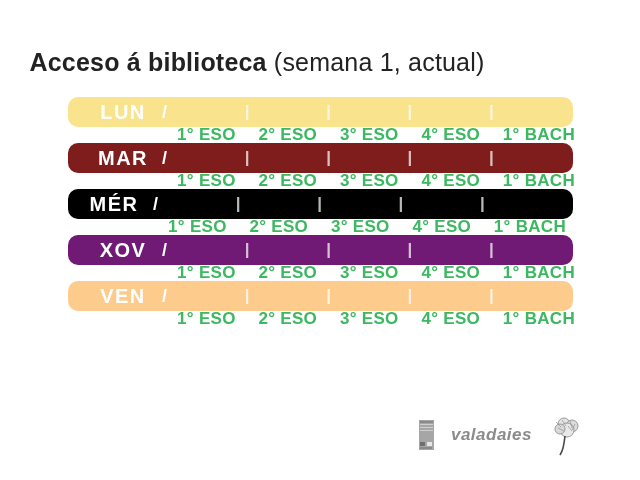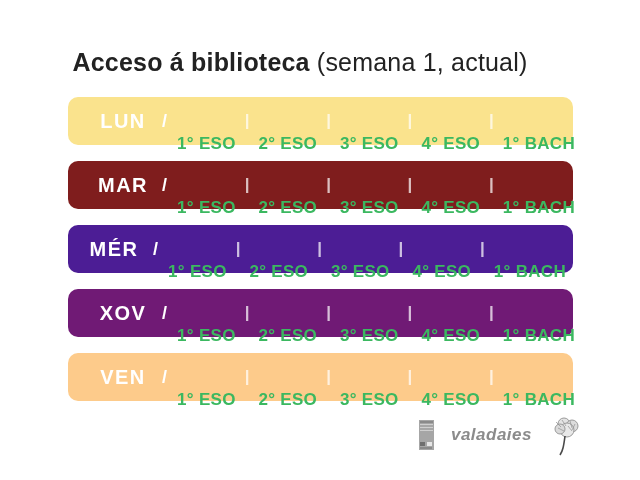--- a/index.html
+++ b/index.html
@@ -11,31 +11,30 @@
     overflow: hidden;
   }
   .page-title {
     position: absolute;
     top: 48px; left: 0; width: 514px;
     text-align: center;
     font-size: 25px;
     color: var(--title_text, #222222);
     letter-spacing: 0.2px;
     white-space: nowrap;
-    margin-left: 43px;
   }
   .page-title .bold { font-weight: bold; }
   .page-title .regular { font-weight: normal; }
 
   .schedule {
     position: absolute;
     top: 97px; left: 68px; width: 505px;
   }
   .row {
-    height: 48px;
+    height: 30px;
     margin-bottom: 16px;
     border-radius: 10px;
     display: flex;
     align-items: center;
     padding-left: 26px;
     box-sizing: border-box;
   }
   .day {
     color: var(--day_text, #ffffff);
     font-weight: bold;
@@ -117,21 +116,21 @@
       <span class="slot">2° ESO</span>
       <span class="sep">|</span>
       <span class="slot">3° ESO</span>
       <span class="sep">|</span>
       <span class="slot">4° ESO</span>
       <span class="sep">|</span>
       <span class="slot">1° BACH</span>
     </span>
   </div>
 
-  <div class="row" style="background: #4c1d95; padding-left: 17px;">
+  <div class="row" style="background: #000000; padding-left: 17px;">
     <span class="day">MÉR</span>
     <span class="slash">/</span>
     <span class="slots">
       <span class="slot">1° ESO</span>
       <span class="sep">|</span>
       <span class="slot">2° ESO</span>
       <span class="sep">|</span>
       <span class="slot">3° ESO</span>
       <span class="sep">|</span>
       <span class="slot">4° ESO</span>

